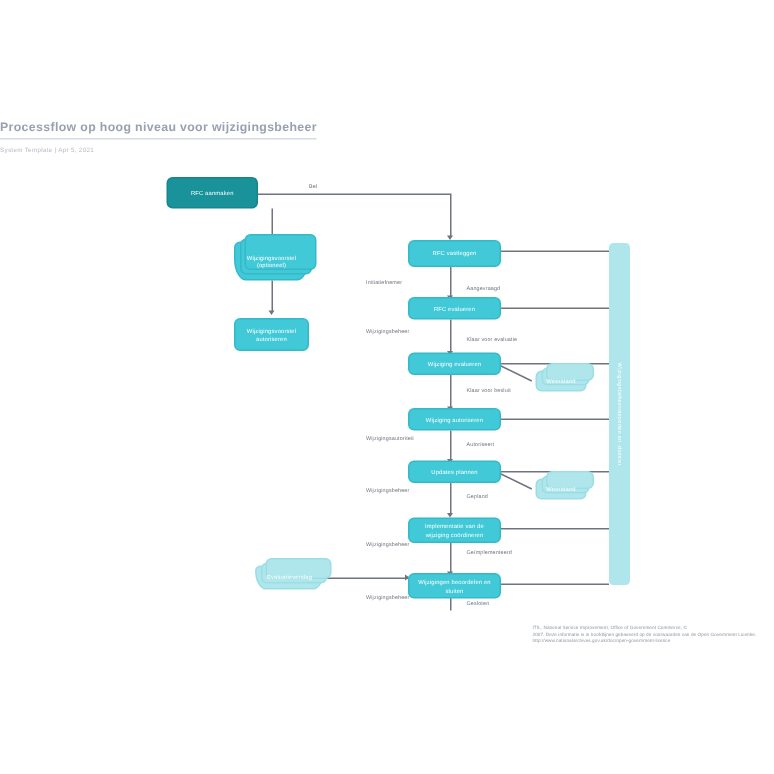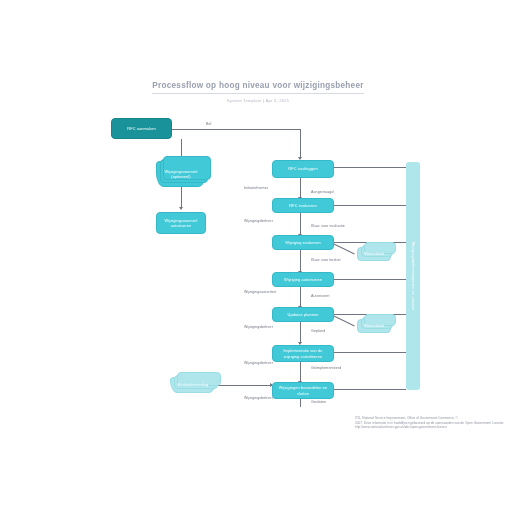--- a/index.html
+++ b/index.html
@@ -20,21 +20,20 @@
     height: 516px;
     background: #ffffff;
   }
 
   
   #doc-header {
     position: absolute;
     left: 0;
     top: 74px;
     width: 516px;
-    text-align: center;
   }
   #doc-title {
     font-size: 8.2px;
     font-weight: bold;
     letter-spacing: 0.25px;
     color: #9aa0b0;
     padding-bottom: 3px;
     display: inline-block;
     border-bottom: 1px solid #d7dae2;
     min-width: 196px;

